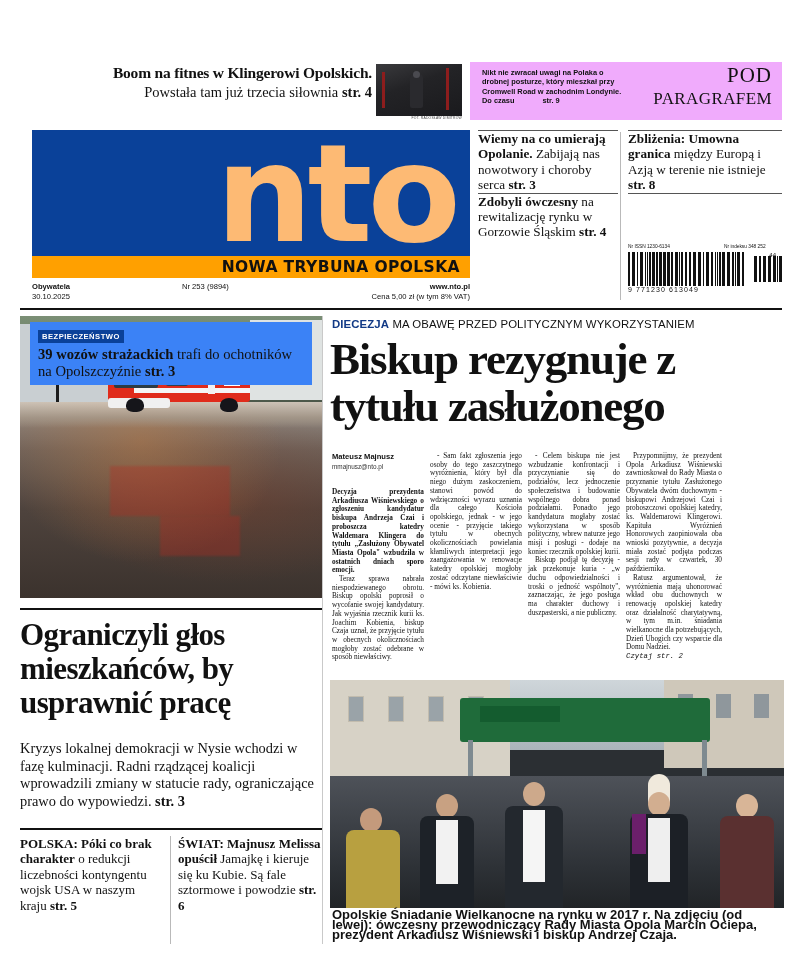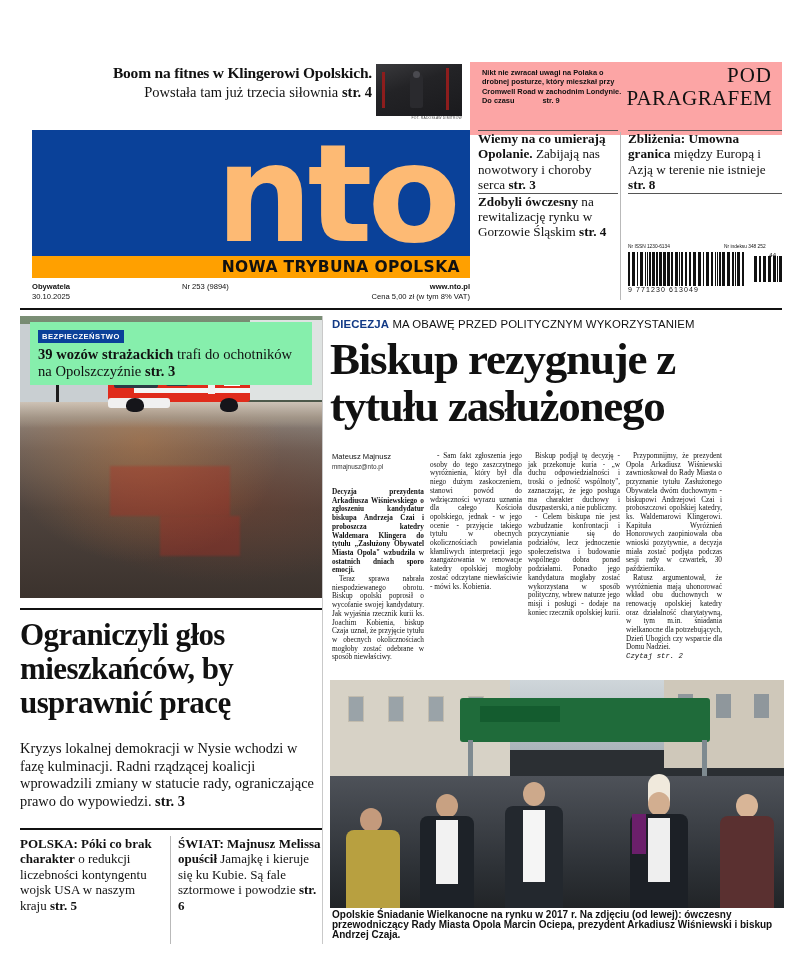--- a/index.html
+++ b/index.html
@@ -27,34 +27,34 @@
     overflow:hidden;
   }
   .promo-photo .bar { position:absolute; background:#8d1d1d; }
   .promo-photo .b1 { left:6px; top:8px; width:3px; height:36px; }
   .promo-photo .b2 { left:70px; top:4px; width:3px; height:42px; }
   .promo-photo .fig { position:absolute; left:34px; top:10px; width:13px; height:34px; background:#2a2a2e; border-radius:4px 4px 2px 2px; }
   .promo-photo .fighead { position:absolute; left:37px; top:7px; width:7px; height:7px; border-radius:50%; background:#4a4a50; }
   .promo-credit { position:absolute; left:376px; top:116px; width:86px; font-family:"Liberation Sans",sans-serif; font-size:3.4px; color:#444; text-align:right; letter-spacing:0.2px;}
 
   .promo-right {
-    position:absolute; left:470px; top:62px; width:312px; height:73px;
-    background:#fca5a5;
+    position:absolute; left:470px; top:62px; width:312px; height:58px;
+    background:#f0abfc;
   }
   .promo-right .txt {
     position:absolute; left:12px; top:6px; width:150px;
     font-family:"Liberation Sans",sans-serif; font-size:7.4px; line-height:9.4px; color:#111; font-weight:bold;
   }
   .promo-right .txt .pg { margin-left:28px; }
   .promo-right .pod {
     position:absolute; right:10px; top:2px; width:150px; text-align:right;
     font-family:"Liberation Serif",serif; color:#111;
   }
   .promo-right .pod .w1 { font-size:21px; line-height:23px; letter-spacing:1px; }
-  .promo-right .pod .w2 { font-size:21px; line-height:23px; letter-spacing:0.4px; }
+  .promo-right .pod .w2 { font-size:17px; line-height:23px; letter-spacing:0.4px; }
 
   
   .masthead { position:absolute; left:32px; top:130px; width:438px; height:140px; background:#0a4199; }
   .masthead .logo {
     position:absolute; right:14px; top:-4px;
     font-family:"DejaVu Sans", sans-serif; font-weight:bold;
     font-size:136px; line-height:136px; color:#fdba74; letter-spacing:-5px;
   }
   .orangebar { position:absolute; left:32px; top:256px; width:438px; height:22px; background:#ffa000; }
   .orangebar .sub {
@@ -121,21 +121,21 @@
   .truck .lb2 { position:absolute; left:96px; top:1px; width:10px; height:4px; background:#1d4fa0; }
   .truck .stripe { position:absolute; left:26px; top:34px; width:116px; height:5px; background:#f5f5f5; }
   .truck .bumper { position:absolute; left:0px; top:44px; width:62px; height:10px; background:#f0f0f0; border-radius:3px; }
   .truck .wheel { position:absolute; top:44px; width:18px; height:14px; background:#15151a; border-radius:50% 50% 40% 40%; }
   .truck .crest { position:absolute; left:100px; top:8px; width:10px; height:10px; background:#b71c12; border-radius:2px; }
   .truck .doc { position:absolute; left:116px; top:12px; width:16px; height:20px; background:#fff; }
   .truck .num { position:absolute; left:100px; top:28px; width:7px; height:12px; background:#f2f2f2; }
 
   .flood-overlay {
     position:absolute; left:30px; top:322px; width:282px; padding:3px 6px 5px 8px;
-    background:#86efac;
+    background:#3b82f6;
   }
   .badge {
     display:inline-block; background:#0a4199; color:#fff;
     font-family:"Liberation Sans",sans-serif; font-weight:bold; font-size:7.6px;
     letter-spacing:0.5px; padding:2px 4px 2px 4px;
   }
   .flood-overlay .h1 { font-size:14.6px; line-height:17px; margin-top:3px; }
   .flood-overlay .h1 b { font-weight:bold; }
 
   
@@ -153,21 +153,21 @@
   .brief-vrule { position:absolute; left:170px; top:836px; width:1px; height:108px; background:#b9b9b9; }
 
   
   .kicker { position:absolute; left:332px; top:318px; width:452px;
     font-family:"Liberation Sans",sans-serif; font-size:11.4px; letter-spacing:0.1px; color:#111; }
   .kicker b { color:#123a86; font-weight:bold; }
   .main-head { position:absolute; left:330px; top:336px; width:460px;
     font-weight:bold; font-size:45px; line-height:47px; letter-spacing:-1.2px; }
 
   .byline { position:absolute; left:332px; top:452px; width:92px; }
-  .byline .nm { font-family:"Liberation Sans",sans-serif; font-weight:normal; font-size:7.6px; }
+  .byline .nm { font-family:"Liberation Sans",sans-serif; font-weight:bold; font-size:7.6px; }
   .byline .em { font-family:"Liberation Sans",sans-serif; font-size:6.4px; color:#333; margin-top:2px; }
 
   .artcol { position:absolute; font-size:7.3px; line-height:8.7px; text-align:justify; color:#111; }
   .artcol p { margin-bottom:0px; text-indent:7px; }
   .artcol p.noind { text-indent:0; }
   .artcol .lead { font-weight:bold; }
   .artcol .ital { font-style:italic;font-family:Liberation Mono, monospace; }
   .c1 { left:332px; top:488px; width:92px; }
   .c2 { left:430px; top:452px; width:92px; }
   .c3 { left:528px; top:452px; width:92px; }
@@ -183,21 +183,21 @@
   .tent { position:absolute; left:130px; top:18px; width:250px; height:44px; background:#1f6b3a; border-radius:3px; }
   .tentpole { position:absolute; top:60px; width:5px; height:40px; background:#7e8a90; }
   .signgreen { position:absolute; left:150px; top:26px; width:80px; height:16px; background:#145c2f; }
   .crowd { position:absolute; left:0; top:96px; width:454px; height:132px; background:linear-gradient(180deg,#4e5259 0%, #2d3136 70%, #212427 100%); }
   .person { position:absolute; bottom:0; }
   .person .head { position:absolute; width:22px; height:24px; border-radius:50%; }
   .person .torso { position:absolute; width:54px; border-radius:8px 8px 0 0; }
   .mitra { position:absolute; width:22px; height:30px; background:#f0e9dc; border-radius:11px 11px 2px 2px; }
 
   .caption { position:absolute; left:332px; top:910px; width:452px;
-    font-family:"Liberation Sans",sans-serif; font-size:10px; line-height:10.2px; font-weight:bold; color:#111; }
+    font-family:"Liberation Sans",sans-serif; font-size:13px; line-height:10.2px; font-weight:bold; color:#111; }
 
   .edgeL { position:absolute; left:322px; top:316px; width:1px; height:628px; background:#c9c9c9; }
 </style>
 </head>
 <body>
 
 <div class="page">
 
   <div class="topstrip"></div>
 
@@ -385,22 +385,22 @@
   </div>
 
   <div class="artcol c1">
     <p class="lead noind">Decyzja prezydenta Arkadiusza Wiśniewskiego o zgłoszeniu kandydatur biskupa Andrzeja Czai i proboszcza katedry Waldemara Klingera do tytułu „Zasłużony Obywatel Miasta Opola" wzbudziła w ostatnich dniach sporo emocji.</p>
     <p>Teraz sprawa nabrała niespodziewanego obrotu. Biskup opolski poprosił o wycofanie swojej kandydatury. Jak wyjaśnia rzecznik kurii ks. Joachim Kobienia, biskup Czaja uznał, że przyjęcie tytułu w obecnych okolicznościach mogłoby zostać odebrane w sposób niewłaściwy.</p>
   </div>
   <div class="artcol c2">
     <p>- Sam fakt zgłoszenia jego osoby do tego zaszczytnego wyróżnienia, który był dla niego dużym zaskoczeniem, stanowi powód do wdzięczności wyrazu uznania dla całego Kościoła opolskiego, jednak - w jego ocenie - przyjęcie takiego tytułu w obecnych okolicznościach powielania kłamliwych interpretacji jego zaangażowania w renowacje katedry opolskiej mogłoby zostać odczytane niewłaściwie - mówi ks. Kobienia.</p>
   </div>
   <div class="artcol c3">
+    <p>- Celem biskupa nie jest wzbudzanie konfrontacji i przyczynianie się do podziałów, lecz jednoczenie społeczeństwa i budowanie wspólnego dobra ponad podziałami. Ponadto jego kandydatura mogłaby zostać wykorzystana w sposób polityczny, wbrew naturze jego misji i posługi - dodaje na koniec rzecznik opolskiej kurii.</p>
     <p>Biskup podjął tę decyzję - jak przekonuje kuria - „w duchu odpowiedzialności i troski o jedność wspólnoty", zaznaczając, że jego posługa ma charakter duchowy i duszpasterski, a nie publiczny.</p>
-    <p>- Celem biskupa nie jest wzbudzanie konfrontacji i przyczynianie się do podziałów, lecz jednoczenie społeczeństwa i budowanie wspólnego dobra ponad podziałami. Ponadto jego kandydatura mogłaby zostać wykorzystana w sposób polityczny, wbrew naturze jego misji i posługi - dodaje na koniec rzecznik opolskiej kurii.</p>
   </div>
   <div class="artcol c4">
     <p>Przypomnijmy, że prezydent Opola Arkadiusz Wiśniewski zawnioskował do Rady Miasta o przyznanie tytułu Zasłużonego Obywatela dwóm duchownym - biskupowi Andrzejowi Czai i proboszczowi opolskiej katedry, ks. Waldemarowi Klingerowi. Kapituła Wyróżnień Honorowych zaopiniowała oba wnioski pozytywnie, a decyzja miała zostać podjęta podczas sesji rady w czwartek, 30 października.</p>
     <p>Ratusz argumentował, że wyróżnienia mają uhonorować wkład obu duchownych w renowację opolskiej katedry oraz działalność charytatywną, w tym m.in. śniadania wielkanocne dla potrzebujących, Dzień Ubogich czy wsparcie dla Domu Nadziei.</p>
     <p class="ital noind">Czytaj str. 2</p>
   </div>
 
   <div class="photo2">
     <div class="p2sky"></div>
     <div class="p2bld">

